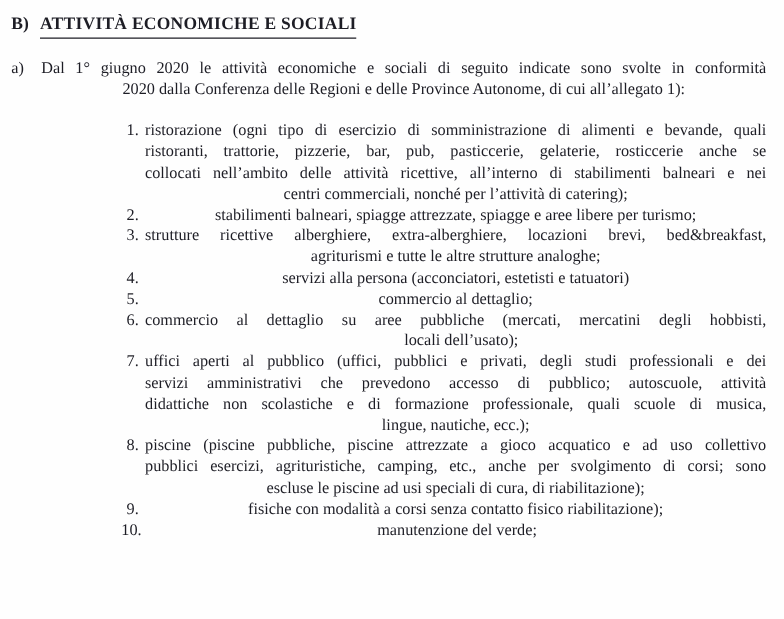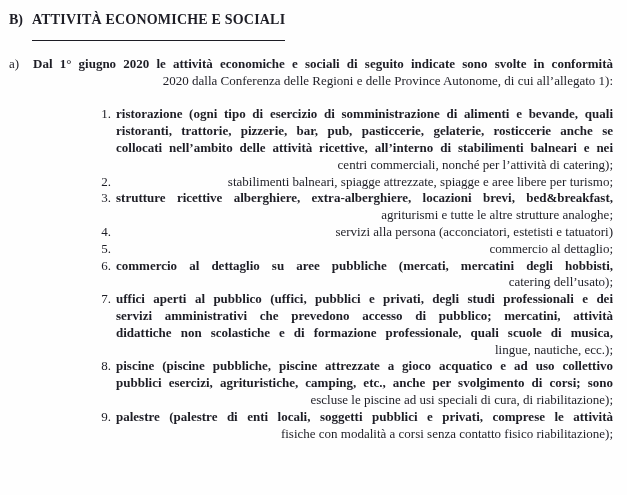--- a/index.html
+++ b/index.html
@@ -19,41 +19,41 @@
     display: flex;
     align-items: flex-start;
     margin: 12px 14px 0 9px;
     font-weight: bold;
     font-size: 14px;
   }
   .hlabel { width: 23px; flex: 0 0 auto; }
   .htitle {
     letter-spacing: 0.2px;
     border-bottom: 1.6px solid #1d1d25;
-    padding-bottom: 11px;
+    padding-bottom: 1px;
   }
   .para {
     display: flex;
     align-items: flex-start;
     margin: 15px 14px 0 9px;
   }
   .plabel { width: 24px; flex: 0 0 auto; }
   .ptext { flex: 1 1 auto; min-width: 0; }
   .list { margin: 17px 14px 0 97px; }
   .item { display: flex; align-items: flex-start; }
   .marker {
     flex: 0 0 auto;
     min-width: 14px;
     text-align: right;
     margin-right: 5px;
     white-space: nowrap;
   }
   .itext { flex: 1 1 auto; min-width: 0; }
-  .line { text-align: right; }
-  .j { text-align: justify; text-align-last: justify; font-weight: bold; }
+  .line { text-align: center; }
+  .j { text-align: justify; text-align-last: justify; }
   .cont-indent { padding-left: 9px; }
 </style>
 </head>
 <body>
 
 <div class="page">
 
   <div class="header">
     <span class="hlabel">B)</span>
     <span class="htitle">ATTIVITÀ ECONOMICHE E SOCIALI</span>
@@ -105,46 +105,51 @@
       <span class="marker">5.</span>
       <div class="itext">
         <div class="line">commercio al dettaglio;</div>
       </div>
     </div>
 
     <div class="item">
       <span class="marker">6.</span>
       <div class="itext">
         <div class="line j">commercio al dettaglio su aree pubbliche (mercati, mercatini degli hobbisti,</div>
-        <div class="line cont-indent">catering dell’usato);</div>
+        <div class="line cont-indent">locali dell’usato);</div>
       </div>
     </div>
 
     <div class="item">
       <span class="marker">7.</span>
       <div class="itext">
         <div class="line j">uffici aperti al pubblico (uffici, pubblici e privati, degli studi professionali e dei</div>
-        <div class="line j">servizi amministrativi che prevedono accesso di pubblico; mercatini, attività</div>
+        <div class="line j">servizi amministrativi che prevedono accesso di pubblico; autoscuole, attività</div>
         <div class="line j">didattiche non scolastiche e di formazione professionale, quali scuole di musica,</div>
         <div class="line">lingue, nautiche, ecc.);</div>
       </div>
     </div>
 
     <div class="item">
       <span class="marker">8.</span>
       <div class="itext">
         <div class="line j">piscine (piscine pubbliche, piscine attrezzate a gioco acquatico e ad uso collettivo</div>
         <div class="line j">pubblici esercizi, agrituristiche, camping, etc., anche per svolgimento di corsi; sono</div>
         <div class="line">escluse le piscine ad usi speciali di cura, di riabilitazione);</div>
       </div>
     </div>
 
     <div class="item">
       <span class="marker">9.</span>
       <div class="itext">
-        <div class="line j">palestre (palestre di enti locali, soggetti pubblici e privati, comprese le attività</div>
         <div class="line">fisiche con modalità a corsi senza contatto fisico riabilitazione);</div>
       </div>
     </div>
 
+    <div class="item">
+      <span class="marker">10.</span>
+      <div class="itext">
+        <div class="line">manutenzione del verde;</div>
+      </div>
+    </div>
 
   </div>
 </div>
 
 </body></html>

